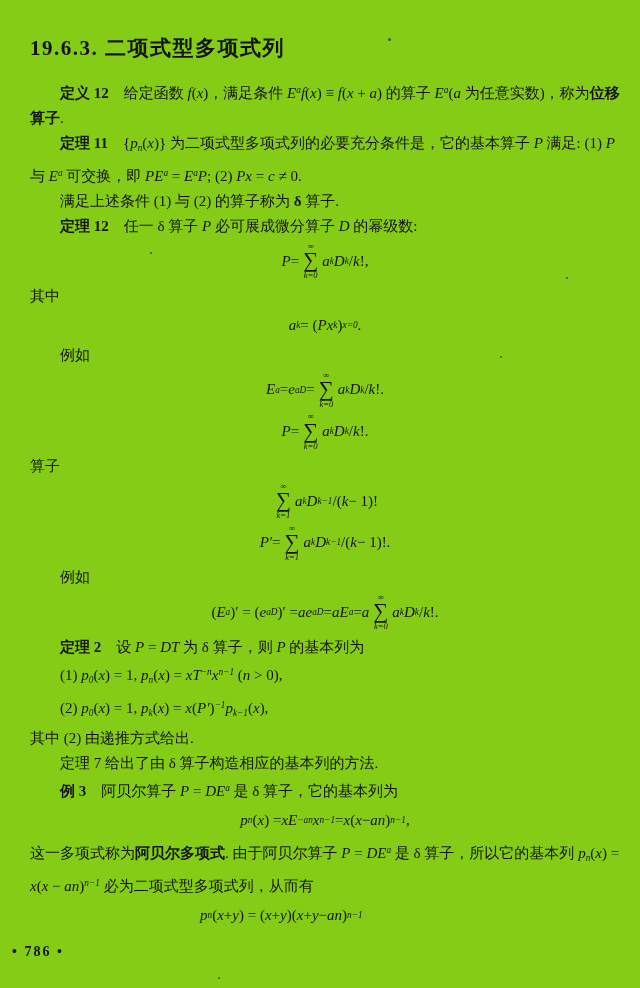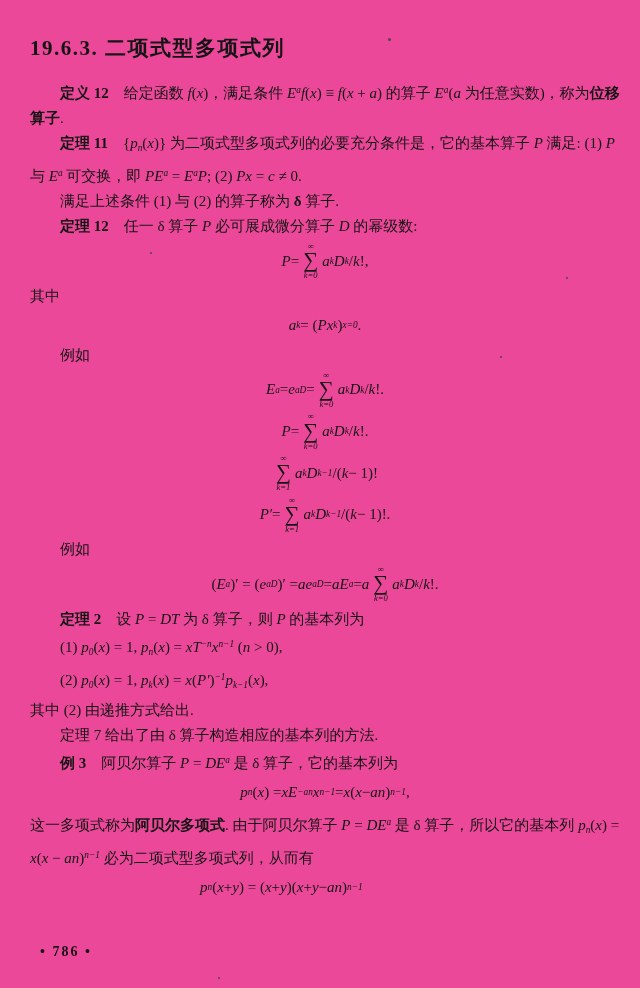--- a/index.html
+++ b/index.html
@@ -1,17 +1,17 @@
 <!DOCTYPE html>
 <html><head>
 <meta charset="utf-8">
 <style>
   html,body { margin:0; padding:0; background:#ffffff; }
   .page {
-    position:relative; width:640px; height:988px; background:#ec4899;
+    position:relative; width:640px; height:988px; background:#84cc16;
     color:#141414; overflow:hidden;
     font-family:"Liberation Serif","DejaVu Serif",serif;
   }
   .doc-body { padding:34px 20px 0 30px; }
   .heading {
     font-size:21px; font-weight:bold; letter-spacing:1.5px;
     margin:0 0 16px 0;
   }
   .para { margin:0; font-size:15px; line-height:25px; }
   .para.indent { text-indent:30px; }
@@ -24,21 +24,21 @@
     margin:3px 0; font-size:15px; line-height:1.15; min-height:28px;
   }
   .formula.fleft1 { justify-content:flex-start; padding-left:170px; }
   .sum {
     display:inline-flex; flex-direction:column; align-items:center;
     vertical-align:middle; margin:0 4px; line-height:1;
   }
   .sum .lim { font-size:8.5px; line-height:1.1; font-style:italic; }
   .sum .sigma { font-size:21px; line-height:0.95; }
   .footer {
-    position:absolute; left:40px; top:944px;
+    position:absolute; left:12px; top:944px;
     font-weight:bold; font-size:14px; letter-spacing:2px;
   }
   .speck { position:absolute; background:#4a4a4a; border-radius:50%; }
 </style>
 </head>
 <body>
 
 <div class="page">
   <div class="doc-body">
     <h1 class="heading">19.6.3. 二项式型多项式列</h1>
@@ -104,20 +104,21 @@
             <span class="lim">k=0</span>
           </span>
           <span class="i">a</span>
           <span class="sub">k</span>
           <span class="i">D</span>
           <span class="sup">k</span>
           <span>/</span>
           <span class="i">k</span>
           <span>!.</span>
         </div>
+        <p class="para"><span>算子</span></p>
         <div class="formula">
           <span class="sum">
             <span class="lim">∞</span>
             <span class="sigma">∑</span>
             <span class="lim">k=1</span>
           </span>
           <span class="i">a</span>
           <span class="sub">k</span>
           <span class="i">D</span>
           <span class="sup">k−1</span>

